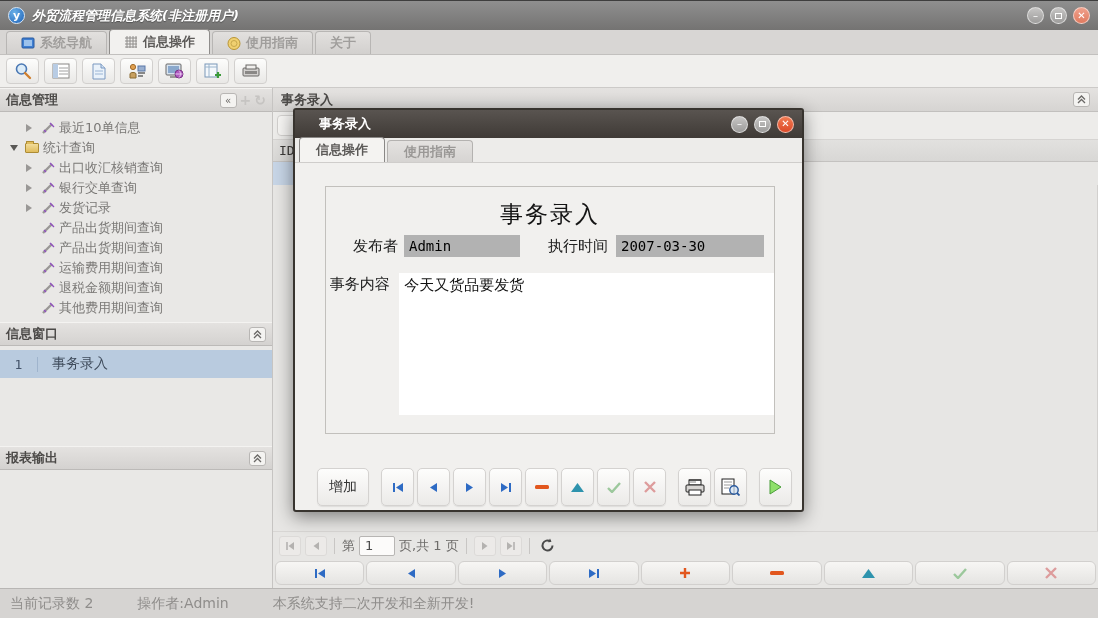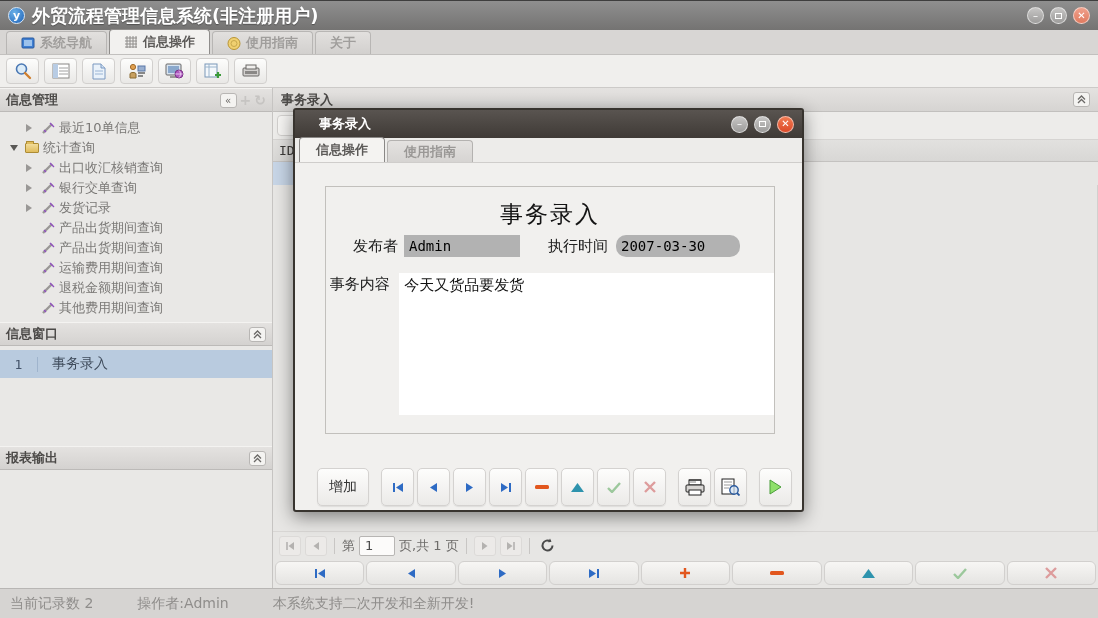--- a/index.html
+++ b/index.html
@@ -6,21 +6,21 @@
   html,body { width:1098px; height:618px; overflow:hidden; }
   body { font-family:"DejaVu Sans","Liberation Sans",sans-serif; font-size:13px; background:#4a4a4a; }
   .app { position:relative; width:1098px; height:618px; background:#f0efed; display:flex; flex-direction:column; }
 
   
   .titlebar { height:30px; background:linear-gradient(#8f8f8f,#747372); border-top:1px solid #3e3e3e;
               display:flex; align-items:center; padding:0 8px; flex:0 0 auto; }
   .logo { width:17px; height:17px; border-radius:50%; background:radial-gradient(circle at 35% 30%,#6ab0e8,#1e62b8);
           color:#fff; font-size:11px; font-weight:bold; display:flex; align-items:center; justify-content:center; margin-right:7px;
           border:1px solid #d8e6f4; }
-  .titlebar .title { color:#ffffff; font-weight:bold; font-size:18px; text-shadow:0 1px 1px rgba(0,0,0,.35); flex:1 1 auto; }
+  .titlebar .title { color:#ffffff; font-weight:bold; font-size:13px; text-shadow:0 1px 1px rgba(0,0,0,.35); flex:1 1 auto;font-style:italic; }
   .win-controls { display:flex; gap:6px; }
   .wc { width:17px; height:17px; border-radius:50%; display:flex; align-items:center; justify-content:center;
         font-size:10px; color:#fff; cursor:pointer; border:1px solid rgba(255,255,255,.55); line-height:1; }
   .wc.min,.wc.max { background:linear-gradient(#c6c5c4,#9d9c9b); }
   .wc.close { background:linear-gradient(#f0a08b,#e07a5f); }
   .wc .sq { width:7px; height:6px; border:1px solid #fff; display:block; }
 
   
   .tabbar { height:25px; background:#d8d6d4; display:flex; align-items:flex-end; padding-left:6px; flex:0 0 auto;
             border-bottom:1px solid #c2c0be; }
@@ -109,21 +109,21 @@
           background:linear-gradient(#e4e2e0,#d6d4d2); color:#9a9896; font-weight:bold; cursor:pointer; }
   .dtab.active { background:#f4f3f1; color:#5c5a58; border-color:#8a8886; height:25px; }
   .dlg-body { flex:1 1 auto; position:relative; }
   .groupbox { position:absolute; left:30px; top:23px; width:450px; height:248px; border:1px solid #c2c0bc; background:#f1f0ee; }
   .gb-heading { text-align:center; font-size:23px; color:#141414; margin-top:12px; letter-spacing:2px; }
   .form-row { position:absolute; left:0; top:48px; width:100%; display:flex; align-items:center; }
   .flabel { font-size:15px; color:#222; }
   .l1 { width:78px; text-align:right; padding-right:6px; }
   .finput { height:22px; background:#b2b2b2; border:none; font-family:"DejaVu Sans Mono",monospace;
             font-size:14px; color:#000; padding-left:5px; }
-  .inp1 { width:116px; } .inp2 { width:124px;border-radius:10px; }
+  .inp1 { width:116px; } .inp2 { width:148px; }
   .l2 { width:96px; text-align:right; padding-right:8px; }
   .content-row { position:absolute; left:0; top:86px; width:100%; display:flex; }
   .l3 { width:78px; text-align:center; padding-right:6px; padding-top:2px; }
   .ftext { width:400px; height:142px; background:#fff; border:none; resize:none; font-family:"DejaVu Sans",sans-serif;
            font-size:15px; color:#111; padding:3px 5px; outline:none; }
   .dlg-buttons { position:absolute; left:22px; top:305px; display:flex; gap:3px; align-items:center; }
   .dbtn { height:38px; border:1px solid #d4d2d0; border-radius:5px; background:linear-gradient(#fdfdfc,#ebeae8);
           display:flex; align-items:center; justify-content:center; cursor:pointer;
           box-shadow:0 1px 1px rgba(0,0,0,.08); }
   .dbtn.txt { width:52px; font-size:14px; color:#333; }

